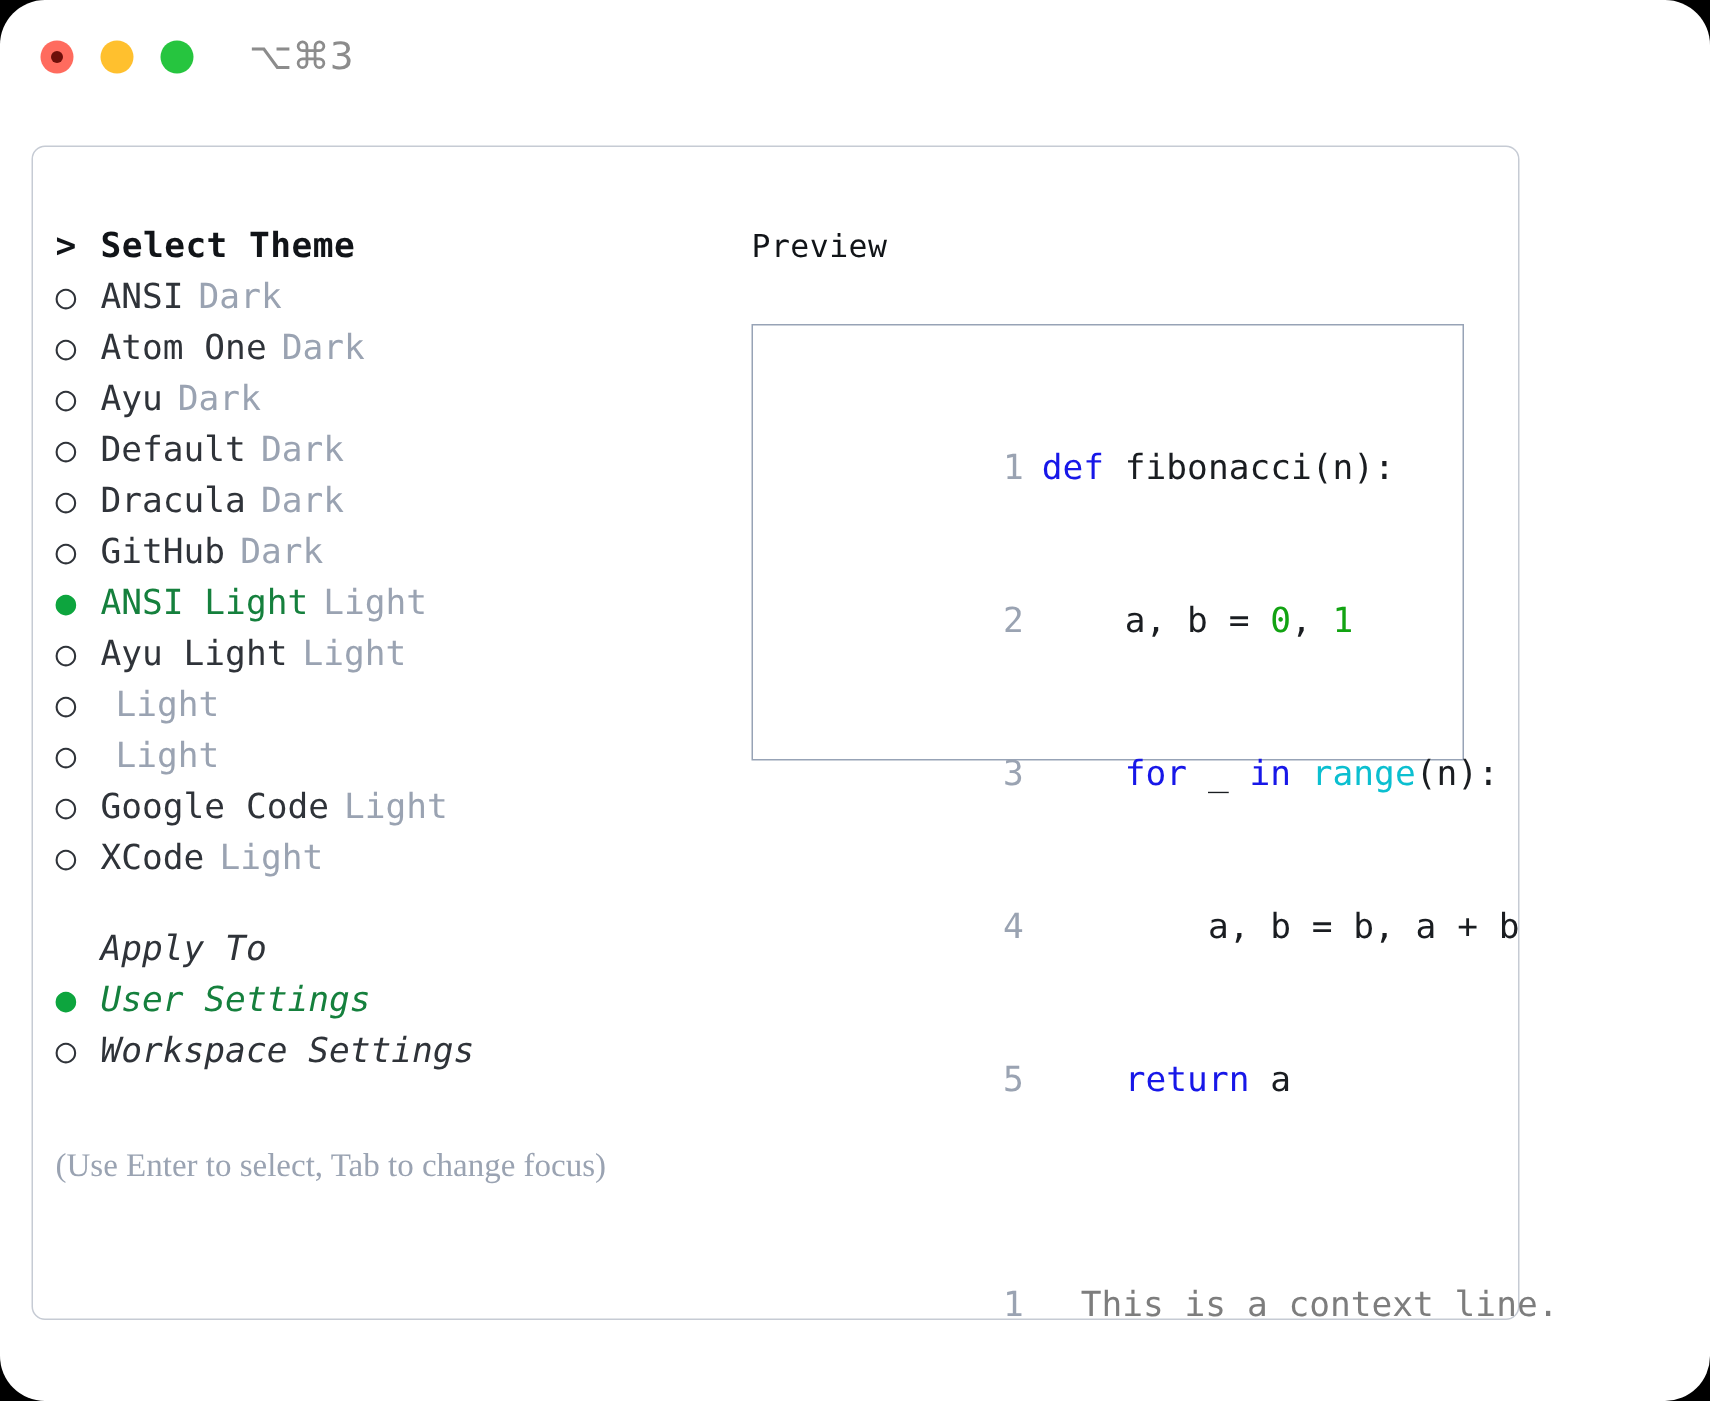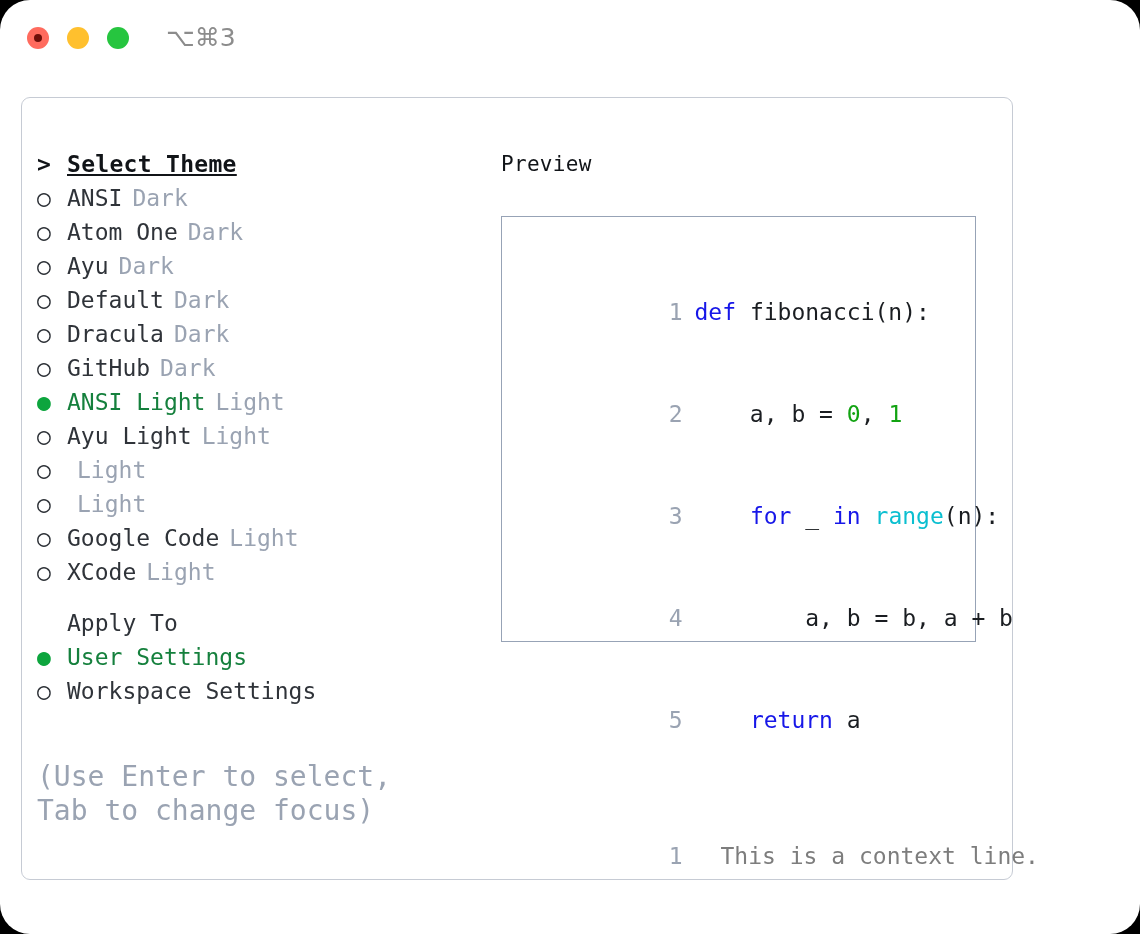--- a/index.html
+++ b/index.html
@@ -94,55 +94,56 @@
     display: inline-block;
     width: 30px;
     flex: 0 0 30px;
     color: #2F3339;
     font-size: 23px;
   }
   .marker.sel { color: #0DA53E; }
   .marker.head { color: #111418; font-weight: bold; }
   .label { color: #2F3339; }
   .label.sel { color: #15803d; }
-  .label.head { color: #111418; font-weight: bold; letter-spacing: 0.3px; text-decoration: underline; }
+  .label.head { color: #111418; font-weight: bold; letter-spacing: 0.3px; }
   .variant {
     color: #9AA3B2;
     padding-left: 10px;
   }
 
-  #applyto { margin-top: 17px; }
+  #applyto { margin-top: 27px; font-style: italic; }
 
   #hint {
     position: absolute;
     left: 15px;
     top: 662px;
     width: 420px;
-    font-size: 28px;
+    font-size: 22px;
     line-height: 34px;
     color: #9AA3B2;
+    font-family: Liberation Serif, serif;
   }
 
   
   #preview-col {
     position: absolute;
     left: 479px;
     top: 49px;
     width: 490px;
   }
   #preview-title {
     font-size: 21px;
     line-height: 34px;
     color: #111418;
     letter-spacing: 0.3px;
   }
   #preview-box {
     margin-top: 35px;
     width: 475px;
-    height: 426px;
+    height: 291px;
     border: 1.8px solid #97A3B6;
     box-sizing: border-box;
     padding: 44px 0 0 16px;
     background: #ffffff;
   }
   .code-line {
     font-size: 23px;
     line-height: 34px;
     white-space: pre;
     color: #1A1D21;
@@ -153,21 +154,21 @@
     text-align: right;
     color: #9AA3B2;
     margin-right: 12px;
   }
   .k  { color: #1717E8; }   
   .fn { color: #0BBFD0; }   
   .num{ color: #12A312; }   
   .id { color: #1A1D21; }   
 
   .diff-gap { height: 34px; }
-  .d-ctx { color: #7D7D7D; }
+  .d-ctx { color: #7D7D7D; margin-top: 14px; }
   .mk { display: inline-block; width: 26px; }
 </style>
 </head>
 <body>
 
 <div id="page">
 
   <div id="titlebar">
     <div class="traffic" id="tl-close">
       <div class="dot"></div>

